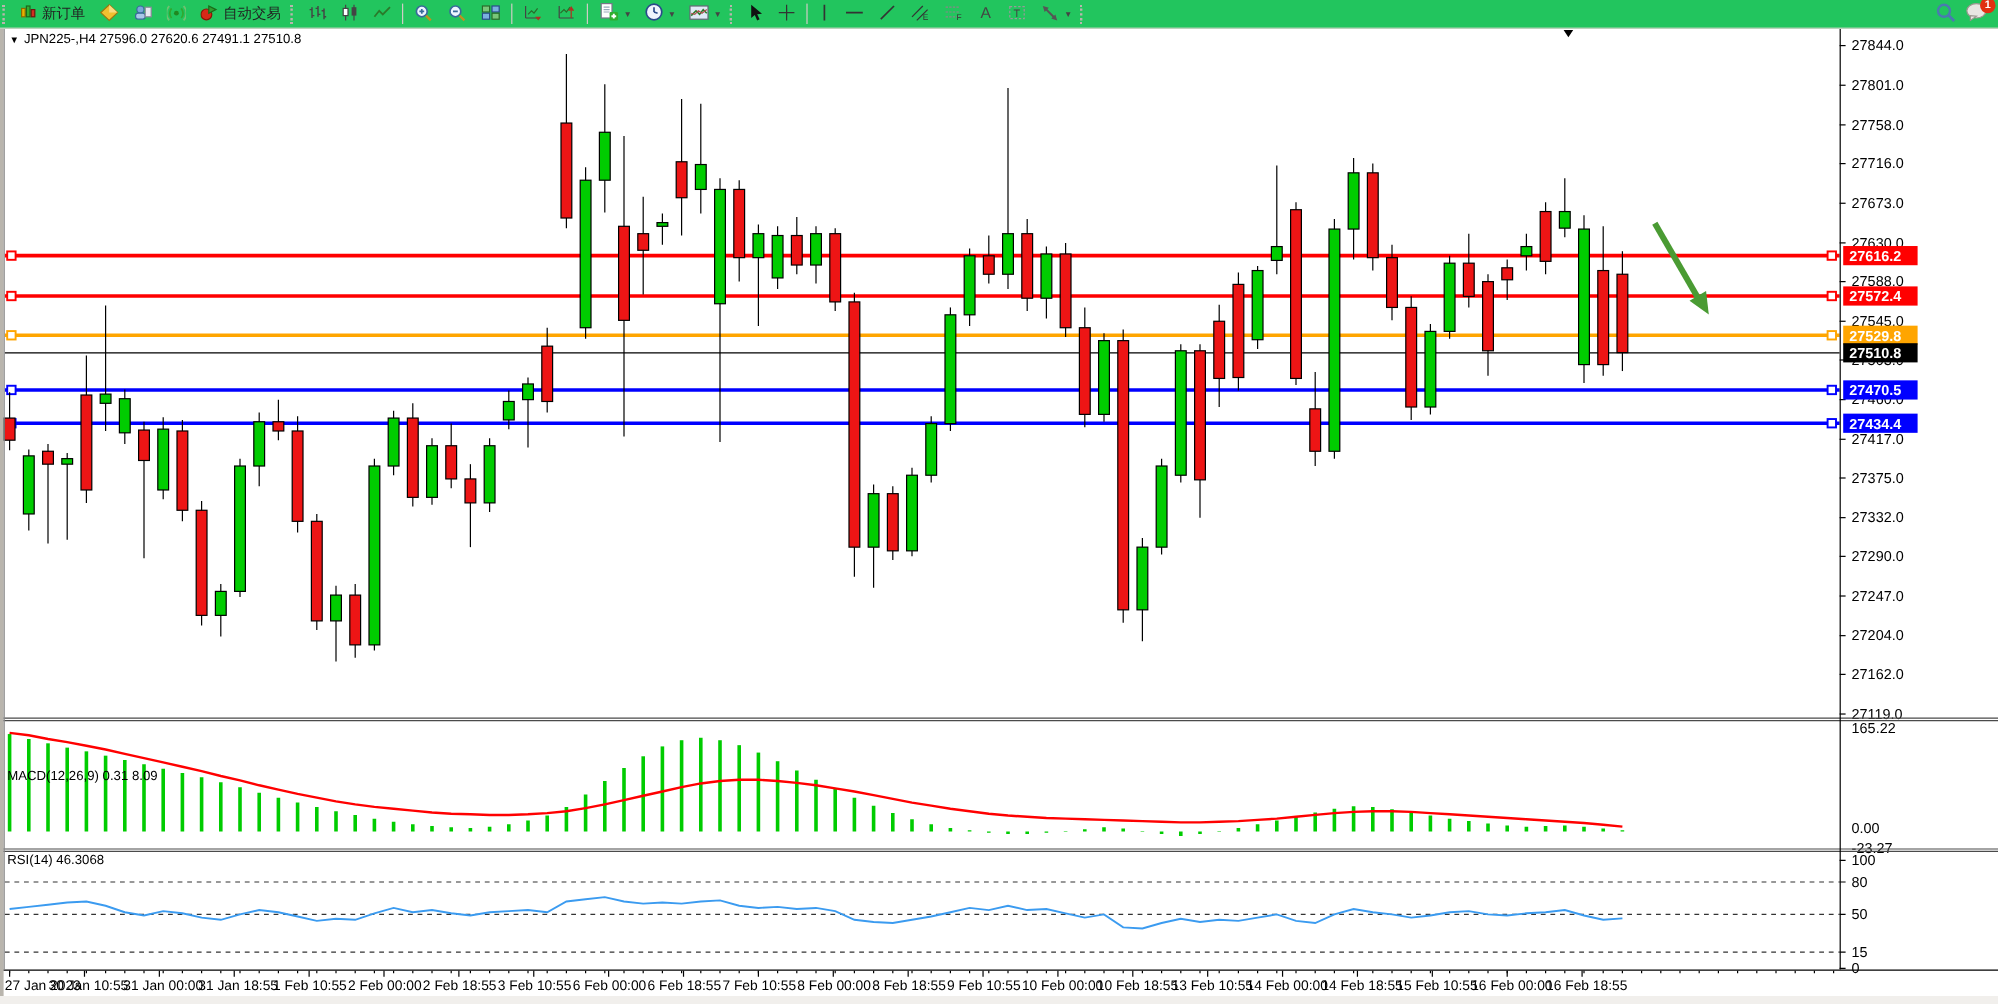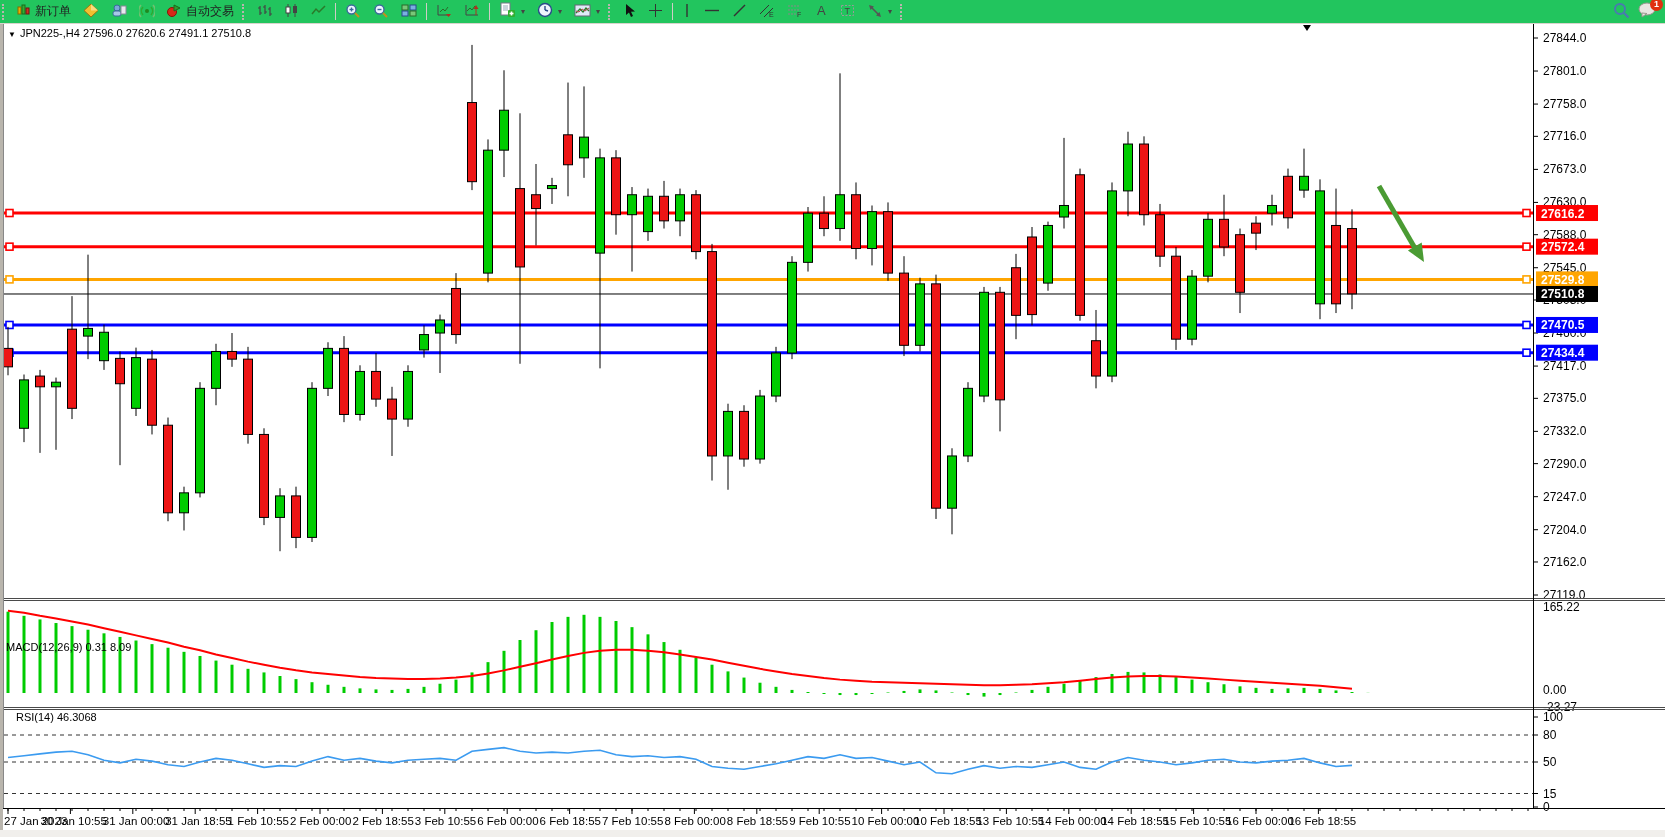--- a/index.html
+++ b/index.html
@@ -12,21 +12,21 @@
   .tf-btn{padding:2px 6px;font-size:11px;color:#333;border:1px solid transparent;height:15px;line-height:15px;}
   .tf-btn.active{background:#e2deda;border:1px solid #aaa7a0;border-right-color:#fff;border-bottom-color:#fff;}
   .drop{font-size:8px;color:#444;margin-left:1px;}
   .right-tools{margin-left:auto;display:flex;align-items:center;gap:8px;padding-right:8px;}
   .badge{position:absolute;top:-4px;right:-6px;background:#e03010;color:#fff;border-radius:50%;width:13px;height:13px;font-size:9px;line-height:13px;text-align:center;font-weight:bold;}
   
   .pane-label{position:absolute;font-size:11px;color:#000;z-index:4;white-space:nowrap;}
   #chart-header{left:8px;top:27px;}
   #chart-header .tri{font-size:8px;margin-right:4px;}
   #macd-label{left:6px;top:602px;margin-top:39px;}
-  #rsi-label{left:16px;top:711px;text-align:center;}
+  #rsi-label{left:6px;top:711px;text-align:center;}
   svg text{font-family:"Liberation Sans",sans-serif;}
 </style>
 </head>
 <body>
 
 <div id="stage">
 
   <div id="toolbar">
     <div class="grip"></div>
 

